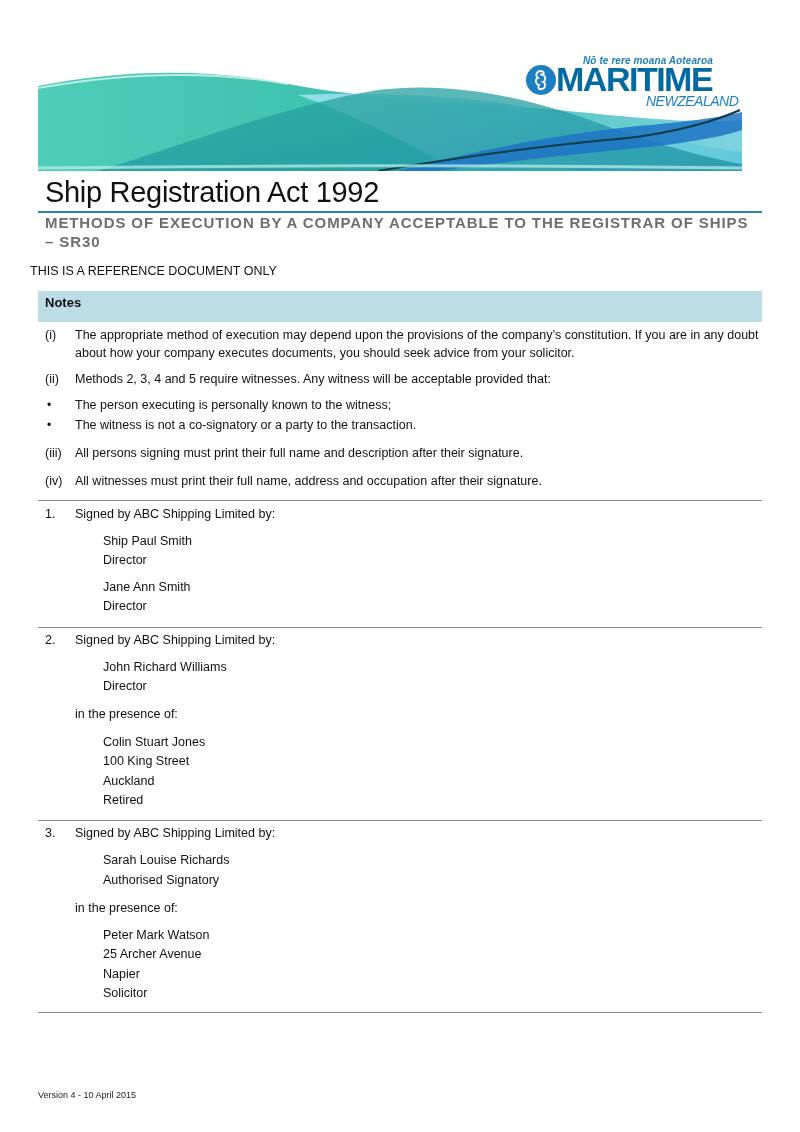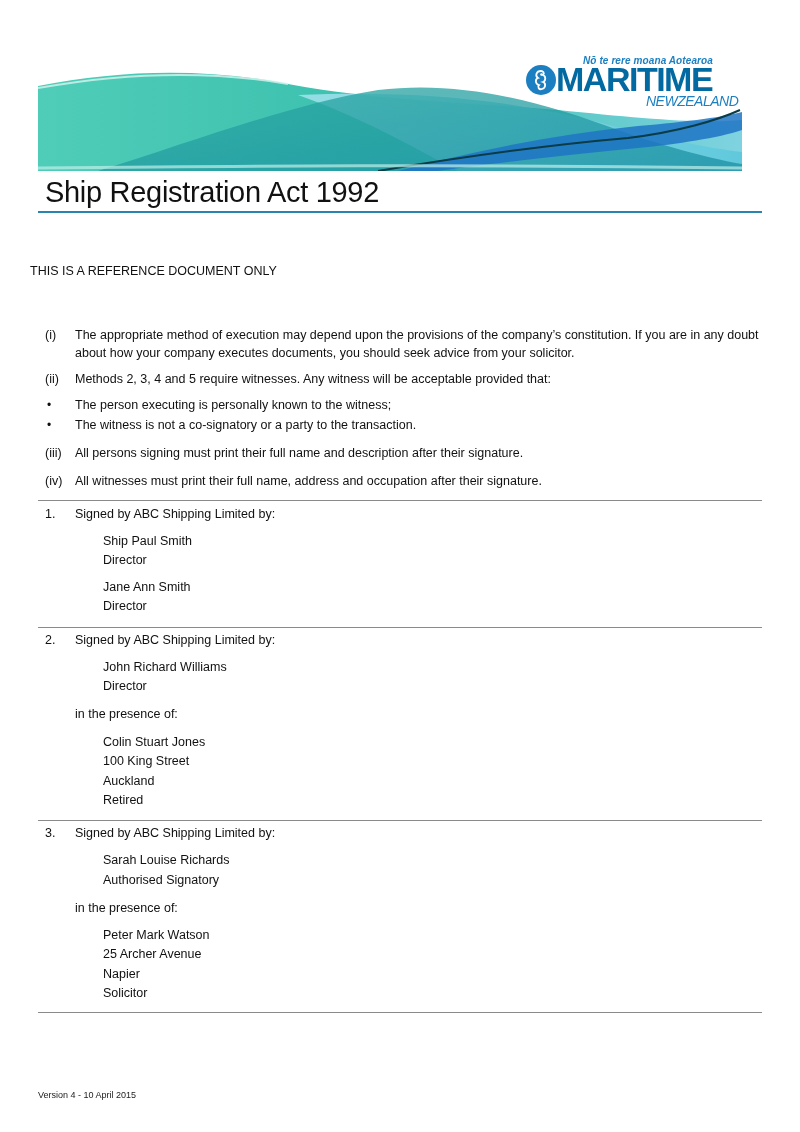--- a/index.html
+++ b/index.html
@@ -213,22 +213,26 @@
         <path d="M15,6 C10,6 9,11 12,13 C9,14 9,19 13,20 C11,22 13,25 16,24 C20,23 20,18 17,17 C20,16 20,11 17,10 C19,8 17,6 15,6 Z" fill="none" stroke="#ffffff" stroke-width="1.8"></path>
         <circle cx="15.5" cy="9.5" r="1.3" fill="#ffffff"></circle>
       </svg>
     </span>
     <span class="logo-word">MARITIME</span>
     <span class="logo-sub"><span class="new">NEW</span><span class="zealand">ZEALAND</span></span>
   </div>
 
   <div class="doc-title">Ship Registration Act 1992</div>
   <div class="title-rule"></div>
+  <div class="doc-subtitle">METHODS OF EXECUTION BY A COMPANY ACCEPTABLE TO THE REGISTRAR OF SHIPS – SR30</div>
   <div class="reference">THIS IS A REFERENCE DOCUMENT ONLY</div>
 
+  <div class="notes-header">
+    <span class="notes-header-label">Notes</span>
+  </div>
 
   <div class="note" style="top:326px;">
     <span class="note-num">(i)</span>
     <span class="note-text">The appropriate method of execution may depend upon the provisions of the company’s constitution. If you are in any doubt about how your company executes documents, you should seek advice from your solicitor.</span>
   </div>
 
   <div class="note" style="top:370px;">
     <span class="note-num">(ii)</span>
     <span class="note-text">Methods 2, 3, 4 and 5 require witnesses. Any witness will be acceptable provided that:</span>
   </div>

